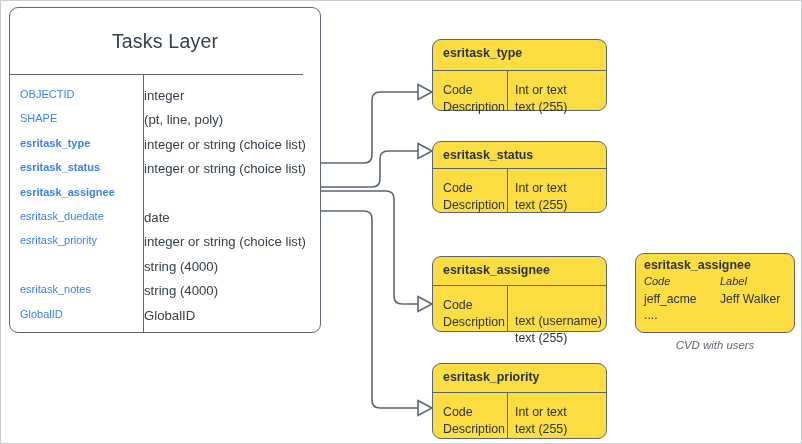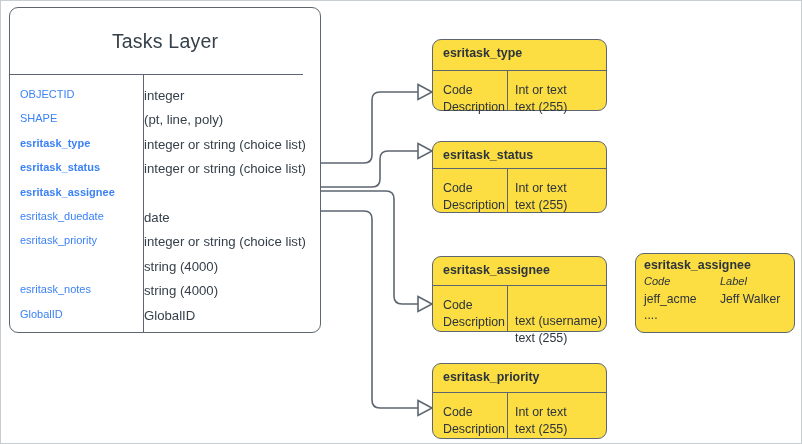--- a/index.html
+++ b/index.html
@@ -362,14 +362,15 @@
       <div class="cvd-row">
         <span class="cvd-c1">jeff_acme</span>
         <span class="cvd-c2">Jeff Walker</span>
       </div>
       <div class="cvd-row">
         <span class="cvd-c1">....</span>
         <span class="cvd-c2"></span>
       </div>
     </div>
   </div>
+  <div id="cvd-caption">CVD with users</div>
 
 </div>
 
 </body></html>

